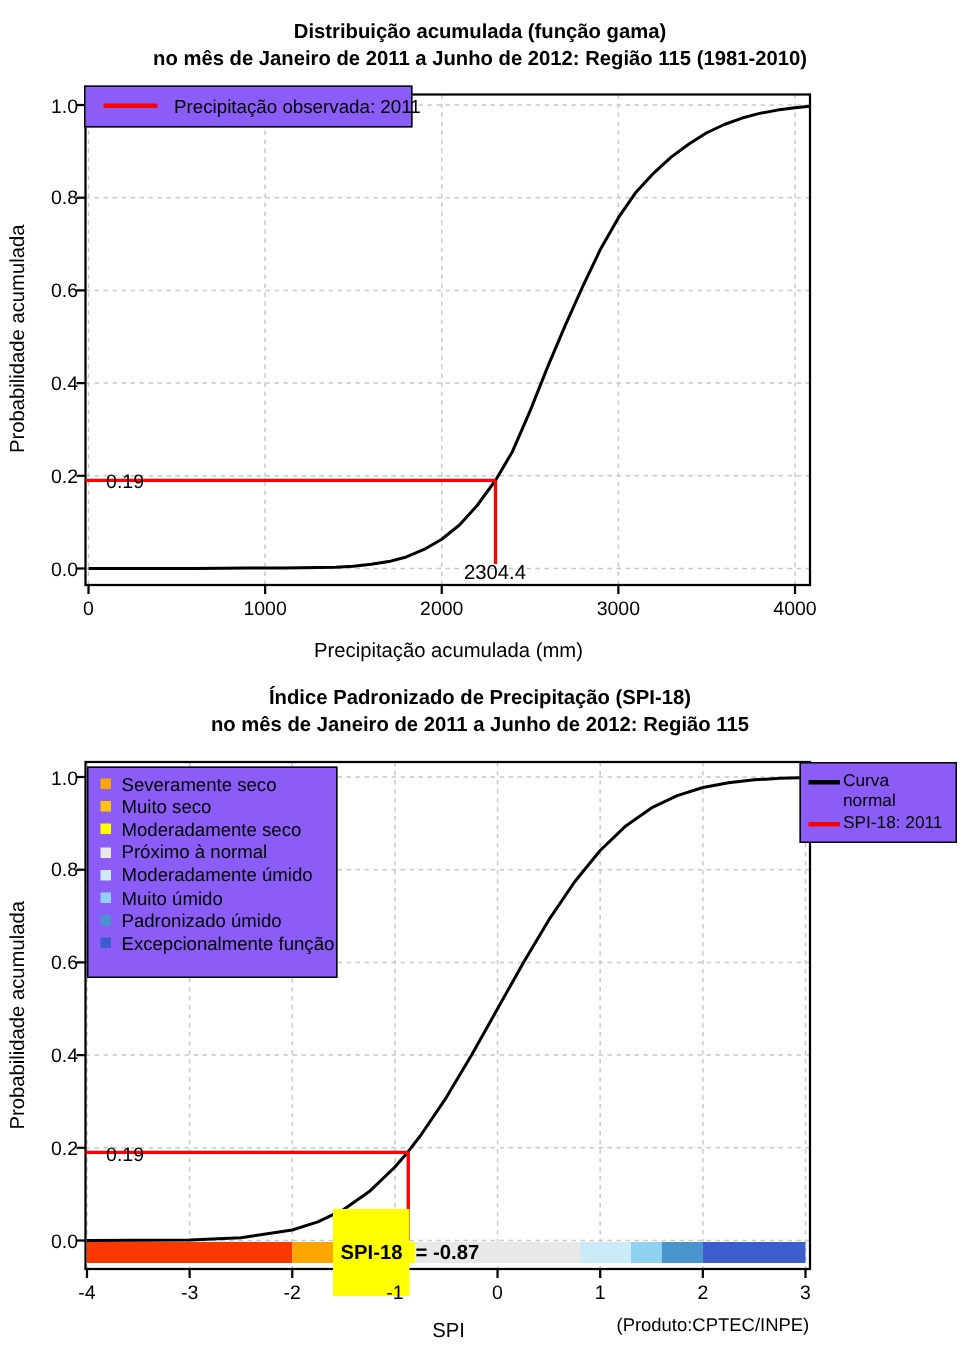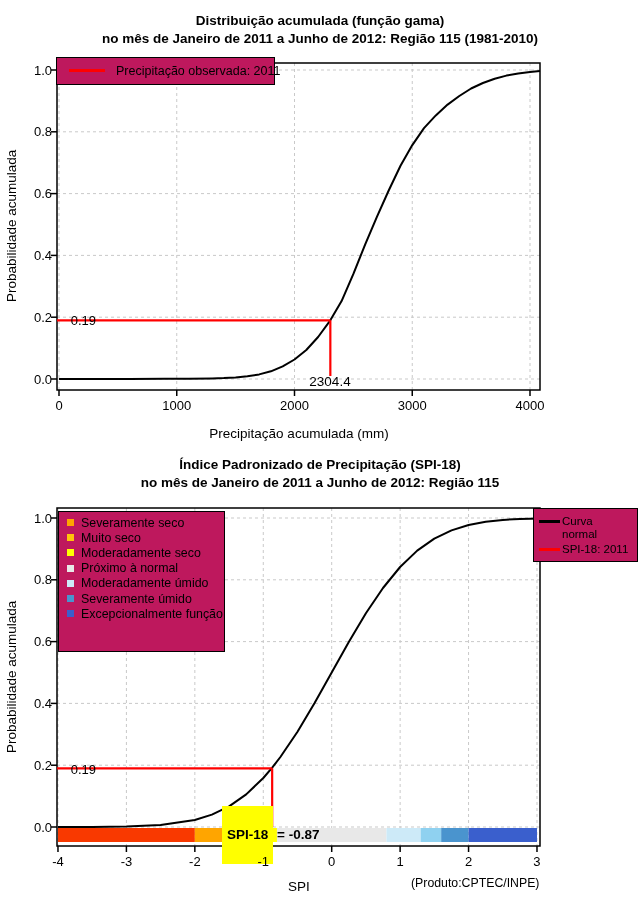--- a/index.html
+++ b/index.html
@@ -5,21 +5,21 @@
   html,body{margin:0;padding:0;background:#ffffff;}
   .page{position:relative;width:640px;height:900px;background:#ffffff;overflow:hidden;
         font-family:"Liberation Sans","DejaVu Sans",sans-serif;color:#000;}
   #plot-svg{position:absolute;left:0;top:0;}
   .title{position:absolute;left:0;width:640px;text-align:center;font-weight:bold;font-size:13.5px;white-space:pre;}
   .xaxis-label{position:absolute;text-align:center;font-size:13.5px;}
   .yaxis-label{position:absolute;writing-mode:vertical-rl;transform:rotate(180deg);
                font-size:13.5px;text-align:center;height:220px;left:4px;}
   .xtick{position:absolute;width:60px;text-align:center;font-size:13px;}
   .ytick{position:absolute;left:0;width:52px;text-align:right;font-size:13px;line-height:15px;height:15px;}
-  .legend-box{position:absolute;background:#be185d;border:1.5px solid #000;box-sizing:border-box;}
+  .legend-box{position:absolute;background:#8b5cf6;border:1.5px solid #000;box-sizing:border-box;}
   #legend1{left:56px;top:57px;width:219px;height:28px;}
   #legend1 .item{display:flex;align-items:center;height:25px;padding-left:12px;}
   #legend1 .line{width:36px;height:3px;flex:0 0 36px;}
   #legend1 .txt{margin-left:11px;font-size:12.5px;white-space:pre;}
   #legend-cat{left:58px;top:511px;width:167px;height:141px;padding-top:3px;}
   #legend-cat .item{display:flex;align-items:center;height:15.2px;padding-left:8px;}
   #legend-cat .dot{width:7px;height:7px;flex:0 0 7px;}
   #legend-cat .txt{margin-left:7px;font-size:12.4px;white-space:pre;}
   #legend-lines{left:533px;top:508px;width:105px;height:54px;padding-top:4px;}
   #legend-lines .item{display:flex;align-items:flex-start;padding:2px 0 0 5px;}
@@ -138,22 +138,26 @@
       </div>
       <div class="item">
         <span class="dot" style="background:#E8E8E8;"></span>
         <span class="txt">Próximo à normal</span>
       </div>
       <div class="item">
         <span class="dot" style="background:#CDEAF8;"></span>
         <span class="txt">Moderadamente úmido</span>
       </div>
       <div class="item">
+        <span class="dot" style="background:#8FD1F0;"></span>
+        <span class="txt">Muito úmido</span>
+      </div>
+      <div class="item">
         <span class="dot" style="background:#4A94CE;"></span>
-        <span class="txt">Severamente úmido</span>
+        <span class="txt">Padronizado úmido</span>
       </div>
       <div class="item">
         <span class="dot" style="background:#3A5FCD;"></span>
         <span class="txt">Excepcionalmente função</span>
       </div>
     </div>
   <div class="legend-box" id="legend-lines">
       <div class="item">
         <span class="line" style="background:#000000;"></span>
         <span class="txt">Curva normal</span>

